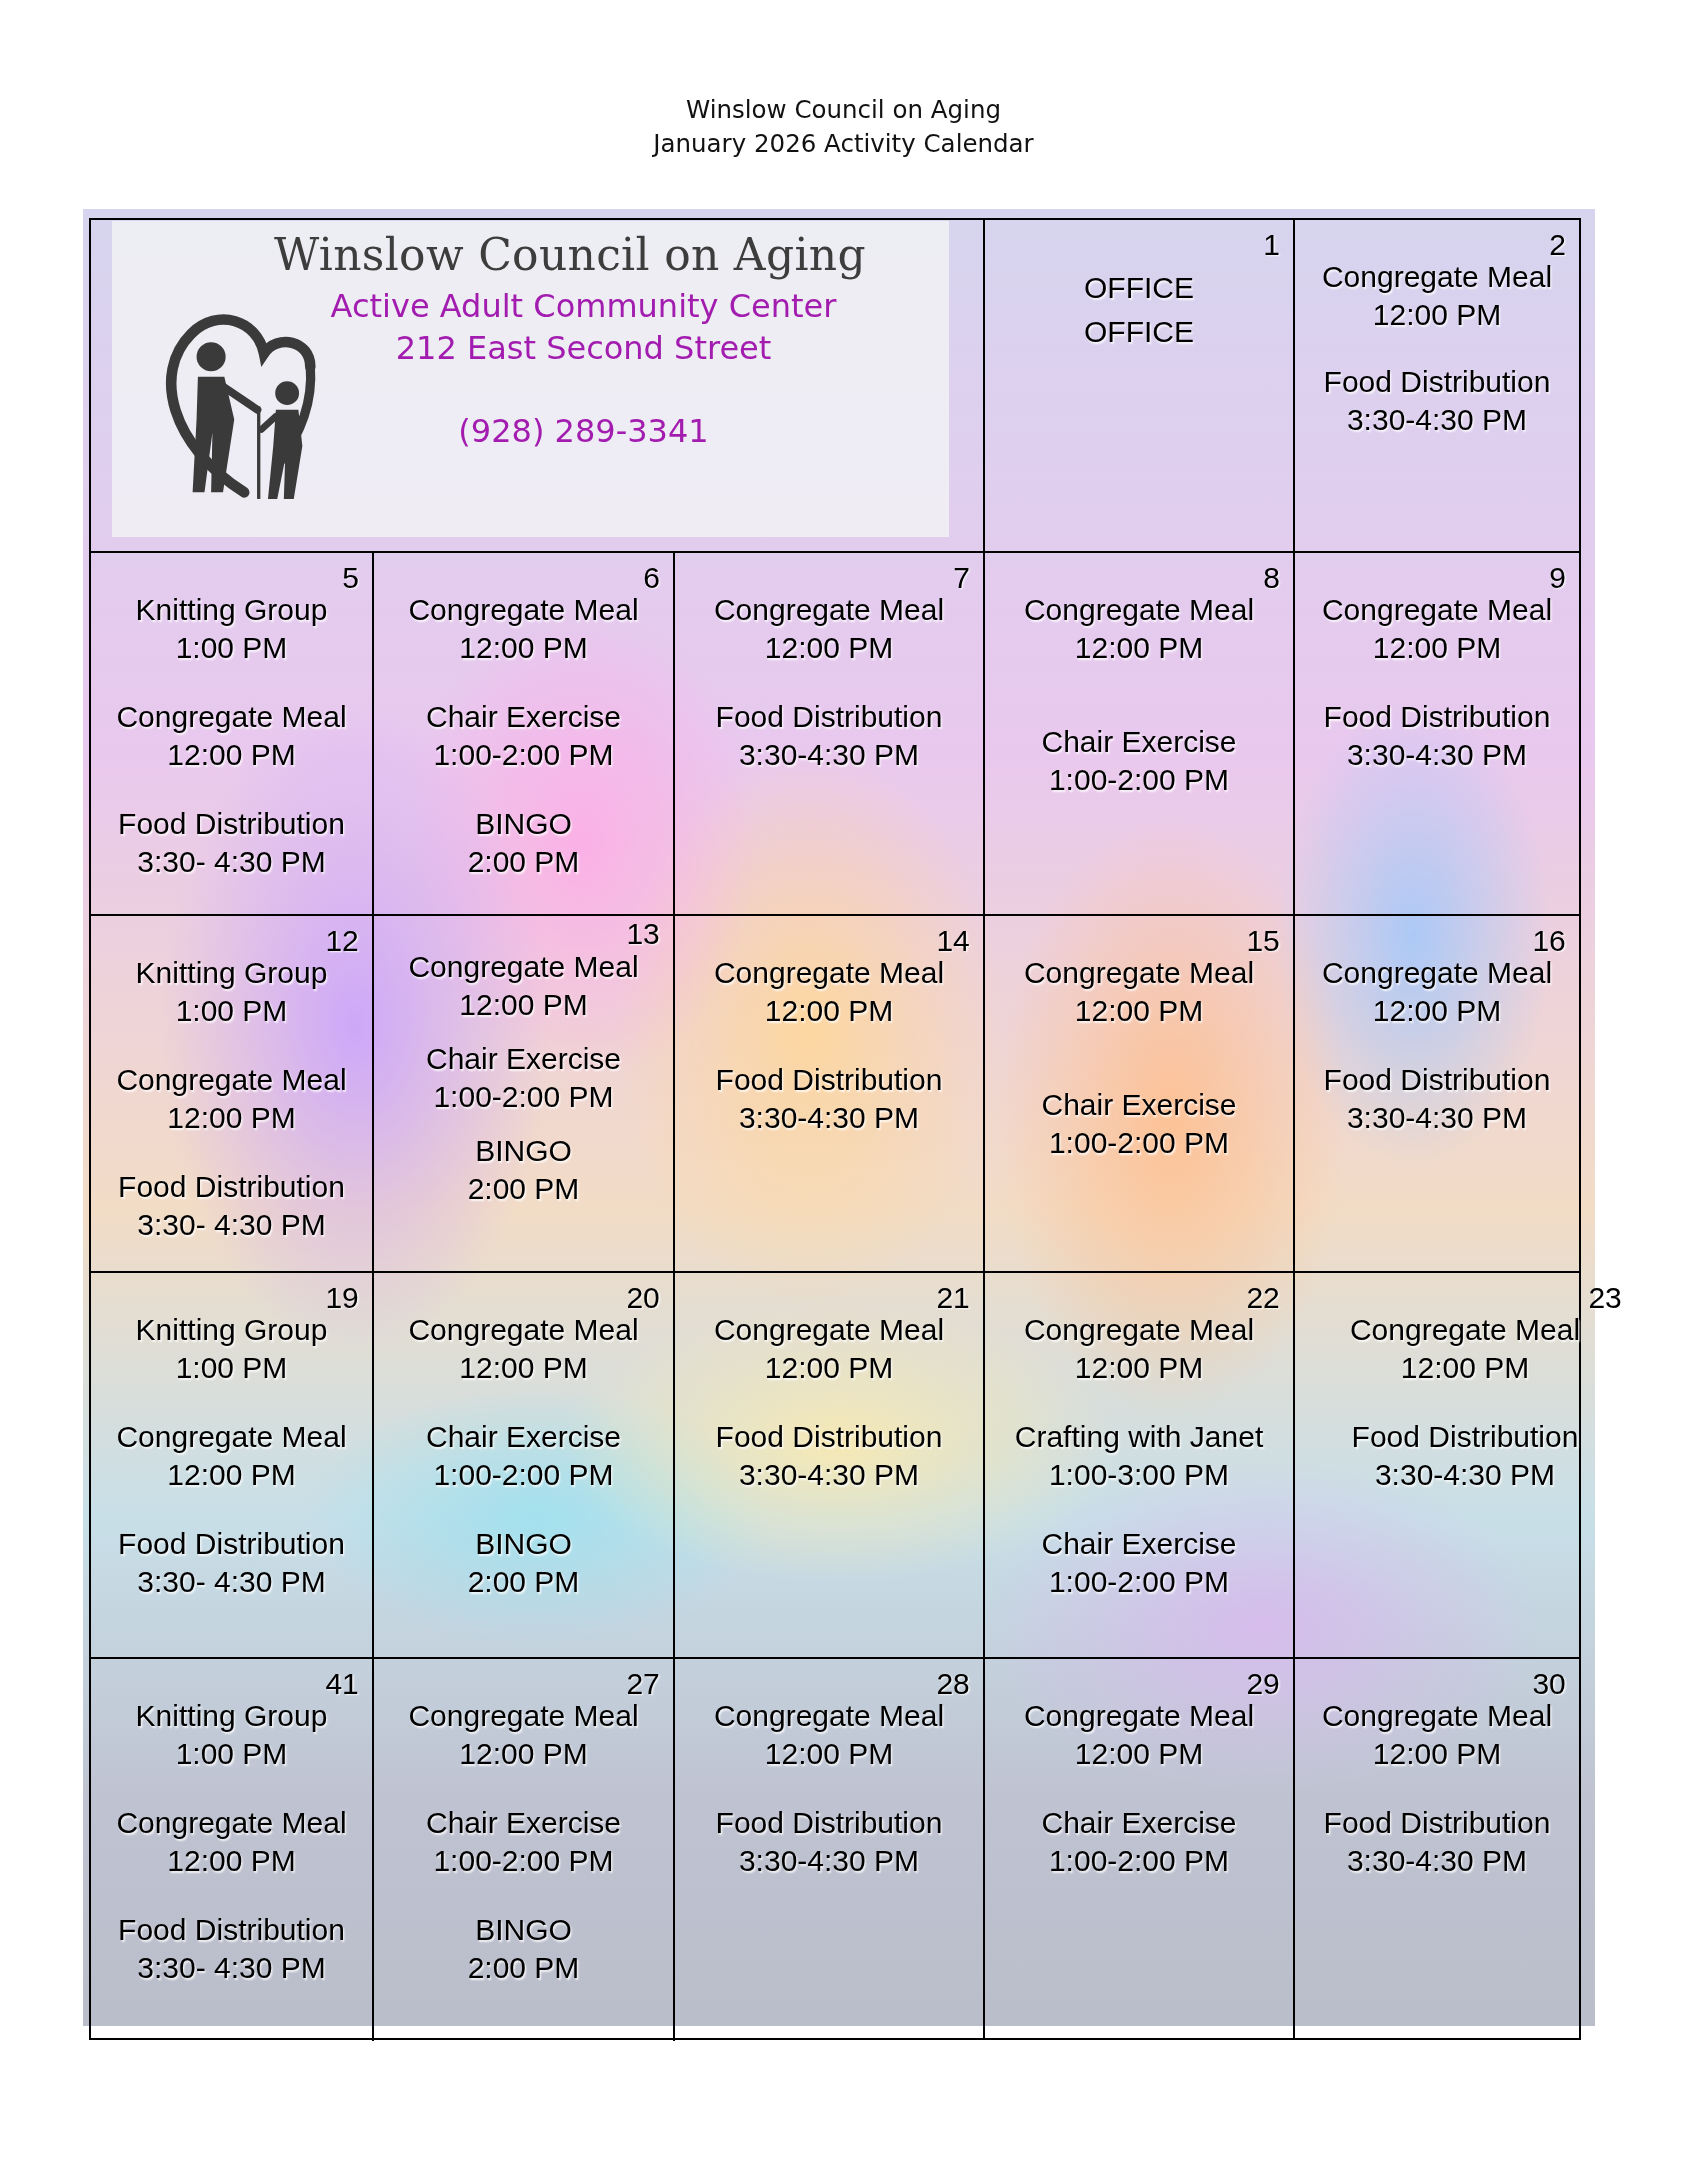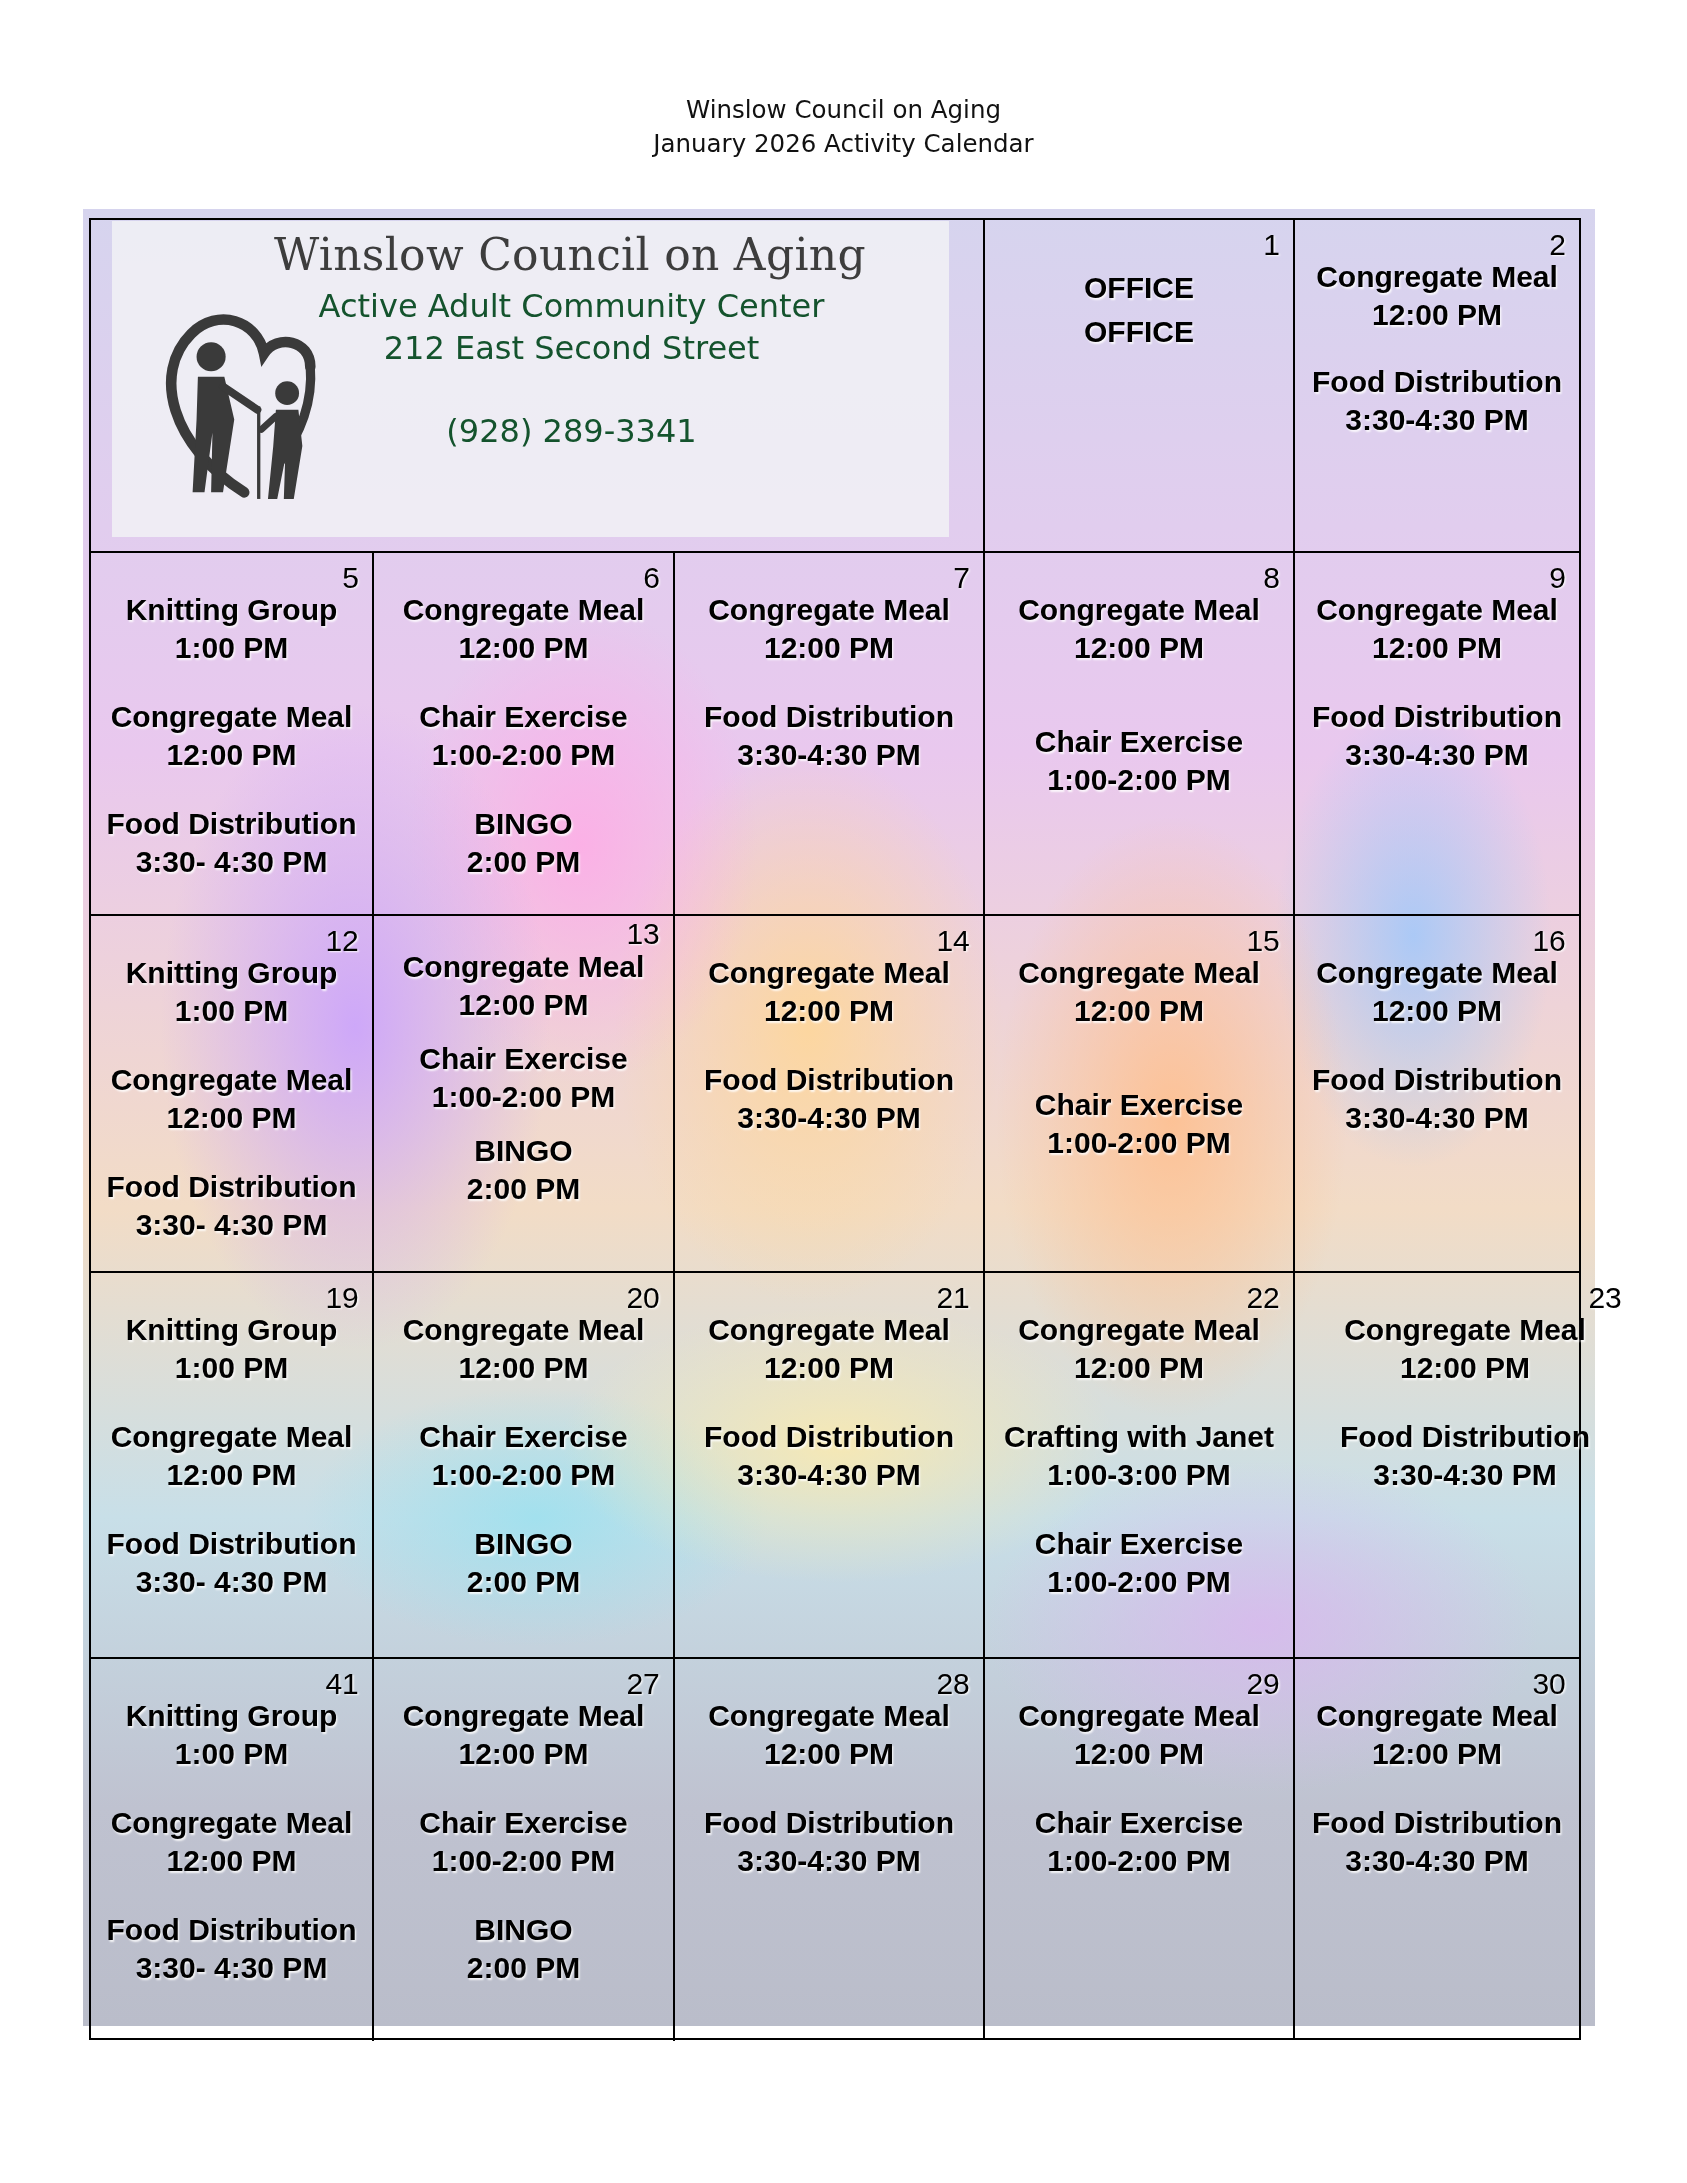--- a/index.html
+++ b/index.html
@@ -26,36 +26,36 @@
   }
   .logo-panel {
     position: absolute; left: 112px; top: 221px; width: 837px; height: 316px;
     background: rgba(240,240,245,0.88);
   }
   .logo-title {
     position: absolute; left: 79px; top: 8px; width: 758px; text-align: center;
     font-family: "DejaVu Serif", serif; font-size: 44px; color: #3d3d3d; letter-spacing: 0.3px;
   }
   .logo-line {
-    position: absolute; left: 188px; width: 543px; text-align: center;
-    font-family: "DejaVu Sans", sans-serif; color: #14532d; font-size: 32px;
+    position: absolute; left: 200px; width: 543px; text-align: center;
+    font-family: "DejaVu Sans", sans-serif; color: #a21caf; font-size: 32px;
   }
   .logo-email {
     position: absolute; left: 132px; top: 246px; width: 662px; text-align: center;
     font-family: "DejaVu Sans", sans-serif; color: #444; font-size: 25px;
   }
   .logo-art { position: absolute; left: 33px; top: 73px; width: 238px; height: 238px; }
   .grid-line { position: absolute; background: #000; }
   .cell { position: absolute; box-sizing: border-box; }
   .day-num {
     position: absolute; right: 13.2px; top: 8px; font-size: 30px; line-height: 34px;
     text-shadow: 1.3px 1.3px 2px rgba(255,255,255,0.9);
   }
   .events { position: absolute; left: 0; right: 0; text-align: center; }
-  .event { font-size: 30px; line-height: 38px; text-shadow: 1.3px 2px 2px rgba(255,255,255,0.85); font-weight: bold; }
+  .event { font-size: 30px; line-height: 38px; text-shadow: 1.3px 2px 2px rgba(255,255,255,0.85); }
   .event + .event { margin-top: 31px; }
   .event-name, .event-time { display: block; white-space: nowrap; }
 </style>
 </head>
 <body>
 
 <div class="doc-header">
   <div>Winslow Council on Aging</div>
   <div>January 2026 Activity Calendar</div>
 </div>

